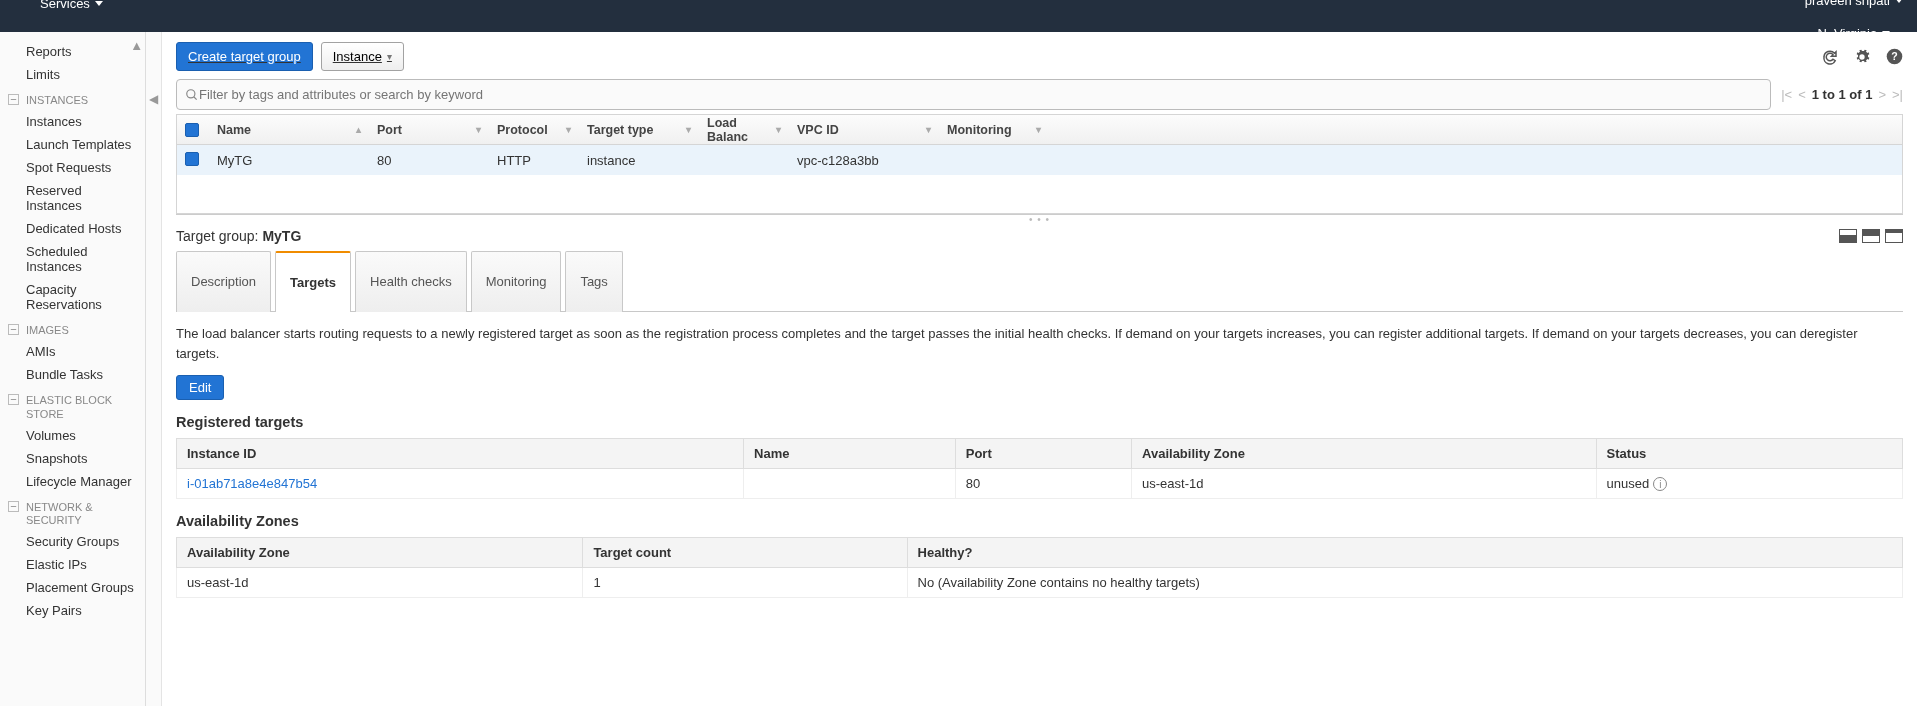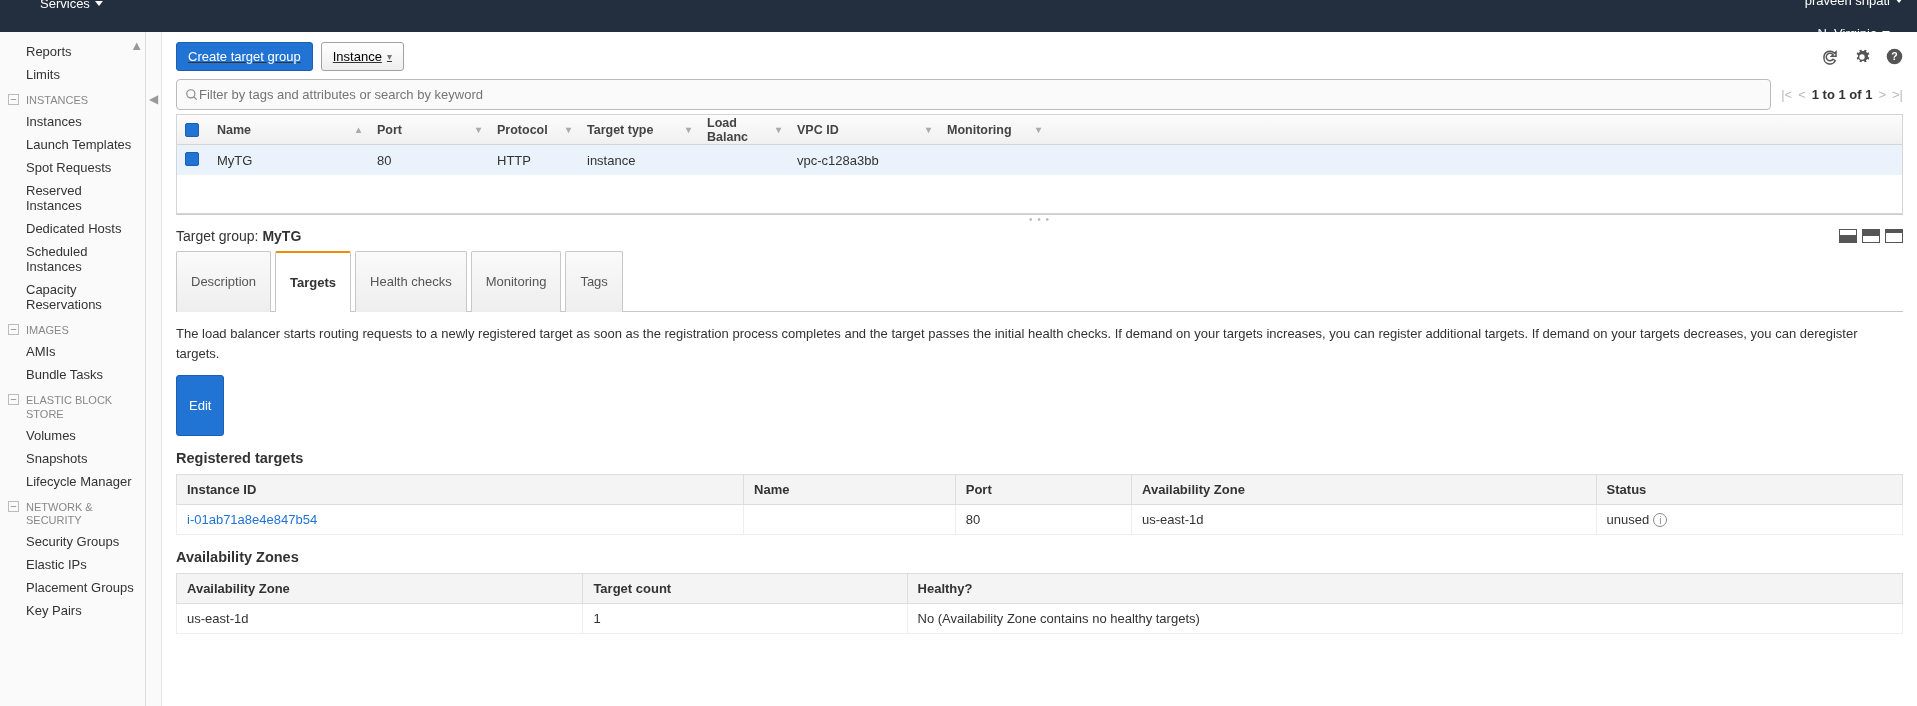--- a/index.html
+++ b/index.html
@@ -26,21 +26,21 @@
   .splitter { width:16px; background:#fafafa; border-right:1px solid #e4e4e4; display:flex; align-items:flex-start; justify-content:center; padding-top:60px;}
   .splitter .arrow { color:#999; font-size:12px;}
 
   .main { flex:1; overflow:auto; padding: 10px 14px 30px 14px; }
 
   
   .toolbar { display:flex; align-items:center; justify-content:space-between; margin-bottom:8px;text-decoration:underline;}
   .toolbar-left { display:flex; gap:8px; }
   .btn { border:1px solid #a2a2a2; background:linear-gradient(#fff,#eee); border-radius:3px; padding:6px 11px; font-size:13px; cursor:pointer; display:flex; align-items:center; gap:5px;}
   .btn.primary { background:#2274d4; border-color:#1a5fb0; color:#fff; }
-  .btn.small { padding:22px 12px;}
+  .btn.small { padding:4px 12px;}
   .toolbar-right { display:flex; gap:14px; align-items:center;}
   .icon-circle { width:18px; height:18px; display:flex; align-items:center; justify-content:center; color:#555; cursor:pointer;}
 
   
   .filter-row { display:flex; align-items:center; gap:10px; margin-bottom:4px;}
   .filter-box { flex:1; border:1px solid #bbb; border-radius:4px; height:31px; display:flex; align-items:center; padding:0 8px; background:#fafafa;}
   .filter-box input { border:none; outline:none; flex:1; font-size:13px; background:transparent; color:#555;}
   .pager { display:flex; align-items:center; gap:6px; color:#888; font-size:13px;}
   .pager .pg-btn { color:#bbb; cursor:default;}
   .pager strong { color:#333; font-weight:700;}

